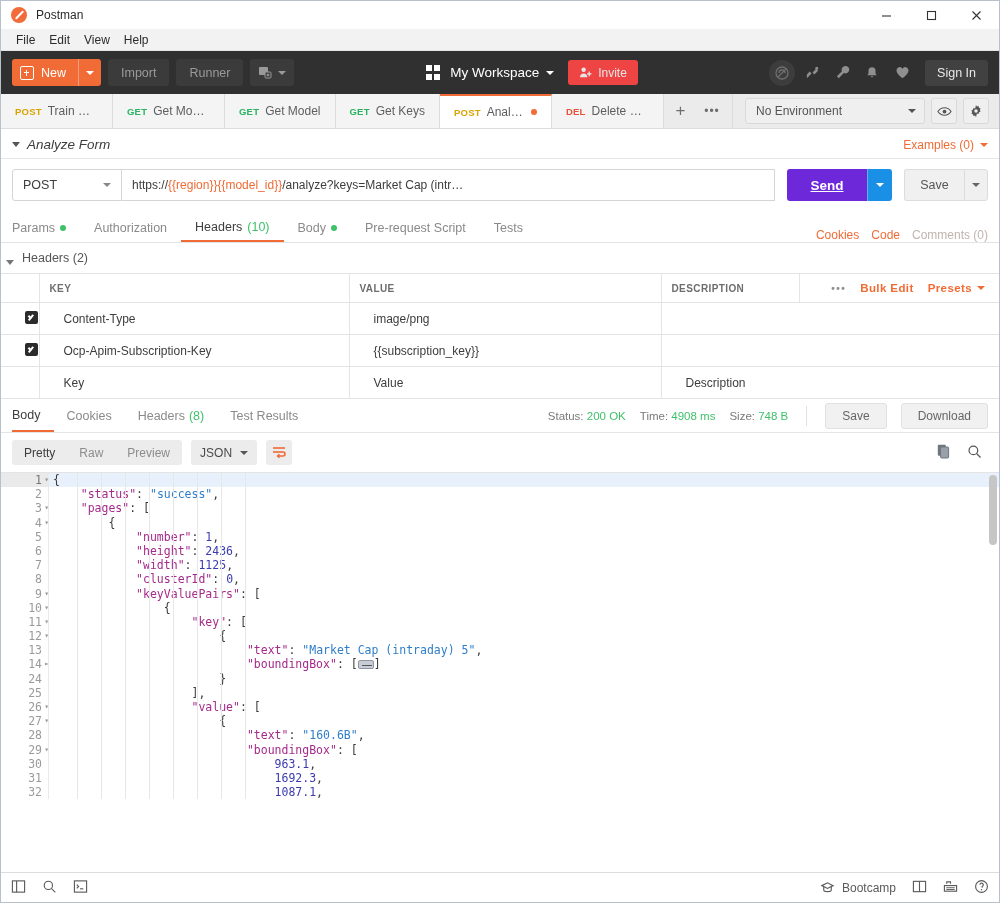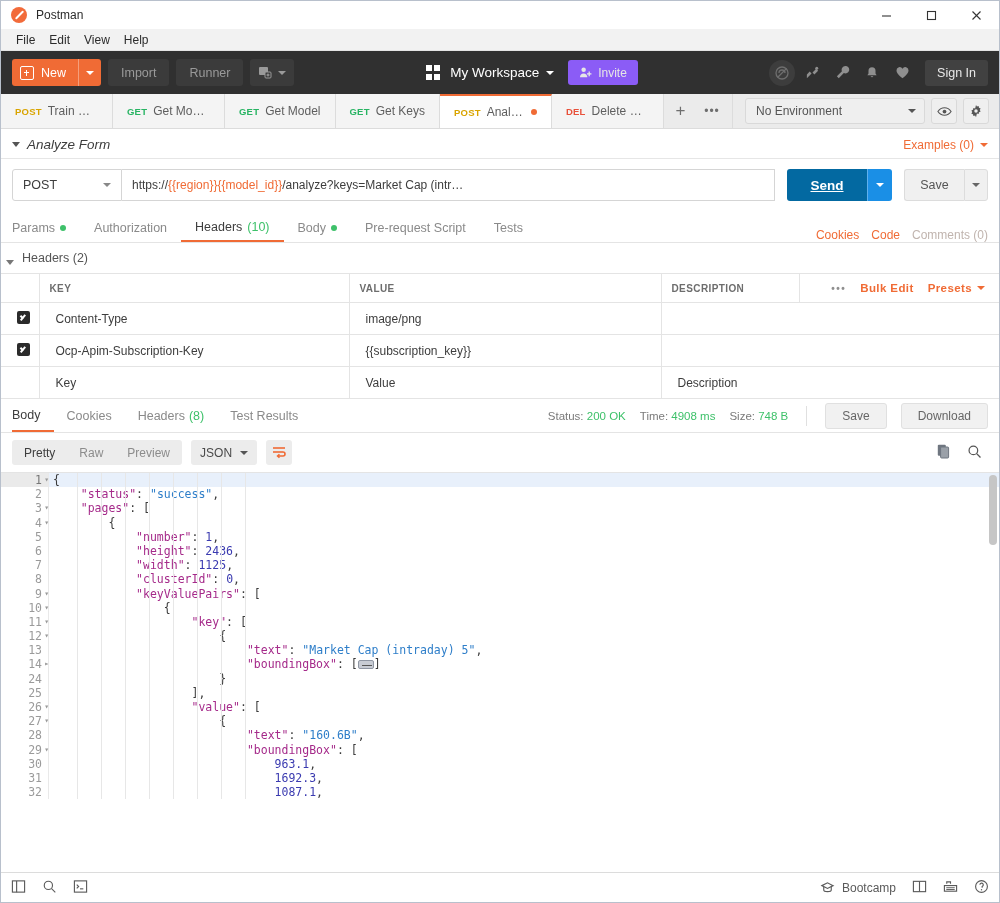--- a/index.html
+++ b/index.html
@@ -49,21 +49,21 @@
           color:#9a9a9a; border-radius: 3px; background: #3b3b3b; margin-left: 7px;
           font-size: 12.5px; }
   .tbtn.icononly { padding: 0 8px; }
   .caret-d { width:0;height:0;border-left:4px solid transparent;border-right:4px solid transparent;
              border-top:4.5px solid currentColor; display:inline-block; }
   .tb-center { flex:1; display:flex; align-items:center; justify-content:center; }
   .ws-grid { display:grid; grid-template-columns: 6px 6px; grid-template-rows: 6px 6px;
              gap:2.5px; margin-right:10px;}
   .ws-grid i { background:#fff; display:block; width:6px; height:6px;}
   .ws-name { color:#fff; font-size:13.5px; margin-right:7px;}
-  .invite { display:flex;align-items:center; height:25px; background:#8b5cf6;
+  .invite { display:flex;align-items:center; height:25px; background:#ef4444;
             border-radius:3px; padding:0 11px; color:#e6e6e6; margin-left:14px; font-size:12px;}
   .tb-right { display:flex; align-items:center; gap:4px; }
   .ic-round { width:26px;height:26px;border-radius:50%;background:#3d3d3d;
               display:flex;align-items:center;justify-content:center;}
   .ic { width:26px;height:26px; display:flex;align-items:center;justify-content:center;
         color:#8f8f8f;}
   .signin { height:26px;padding:0 12px;background:#414141;border-radius:3px;color:#e8e8e8;
             display:flex;align-items:center; font-size:12.5px; margin-left:6px;}
 
   
@@ -102,21 +102,21 @@
 
   
   .urlbar { display:flex; align-items:center; padding:10px 11px 12px 11px; gap:0; }
   .method { width:110px;height:32px;border:1px solid #d5d5d5;border-radius:3px 0 0 3px;
             background:#fff;display:flex;align-items:center;justify-content:space-between;
             padding:0 10px; font-size:12.5px;color:#3d3d3d;}
   .urlinput { flex:1; height:32px; border:1px solid #d5d5d5; border-left:none; background:#fff;
               display:flex;align-items:center; padding:0 10px; font-size:12px;
               color:#3d3d3d; overflow:hidden; white-space:nowrap;}
   .var { color:#f06b35; }
-  .send { width:80px;height:32px;background:#0369a1;color:#fff;display:flex;align-items:center;
+  .send { width:80px;height:32px;background:#6d28d9;color:#fff;display:flex;align-items:center;
           justify-content:center; border-radius:3px 0 0 3px; font-size:13.5px; font-weight:bold;
           margin-left:12px;text-decoration:underline;}
   .send-caret{width:25px;height:32px;background:#1a8fe6;border-left:1px solid rgba(255,255,255,.3);
               border-radius:0 3px 3px 0;display:flex;align-items:center;justify-content:center;color:#fff;}
   .savebtn{width:60px;height:32px;background:#f0f0f0;border:1px solid #dcdcdc;border-right:none;
            border-radius:3px 0 0 3px;display:flex;align-items:center;justify-content:center;
            font-size:12.5px;color:#555;margin-left:12px;}
   .save-caret{width:24px;height:32px;background:#f0f0f0;border:1px solid #dcdcdc;
               border-radius:0 3px 3px 0;display:flex;align-items:center;justify-content:center;color:#666;}
 
@@ -134,21 +134,21 @@
 
   
   .hsec-title{display:flex;align-items:flex-end;padding:8px 5px; font-size:12.5px;color:#555;}
   .caret-r2{width:0;height:0;border-left:4px solid transparent;border-right:4px solid transparent;
             border-top:5px solid #777;margin-right:8px;}
   .caret-right{width:0;height:0;border-top:4px solid transparent;border-bottom:4px solid transparent;
             border-left:5px solid #777;margin-right:8px;}
   table.hdr{width:100%;border-collapse:collapse;table-layout:fixed;}
   table.hdr th{font-size:10px;letter-spacing:.4px;color:#6d6d6d;text-align:left;font-weight:bold;
                padding:8px 10px; border:1px solid #e4e4e4; background:#fff; height:26px;}
-  table.hdr td{font-size:12px;color:#3d3d3d;padding:7px 16px;border:1px solid #e4e4e4;height:32px;}
+  table.hdr td{font-size:12px;color:#3d3d3d;padding:7px 24px;border:1px solid #e4e4e4;height:32px;}
   .col-chk{width:38px;border-left:none!important;}
   .col-key{width:310px;} .col-val{width:312px;} .col-desc{}
   .col-act{width:200px;}
   .cb{width:13px;height:13px;background:#2b2b2b;border-radius:2px;display:inline-block;
       position:relative;}
   .cb::after{content:"";position:absolute;left:3px;top:5.5px;width:3.6px;height:1.7px;
              background:#fff;transform:rotate(45deg);}
   .cb::before{content:"";position:absolute;left:5px;top:3.2px;width:1.7px;height:7px;
              background:#fff;transform:rotate(40deg);}
   .ph{color:#b2b2b2;}

